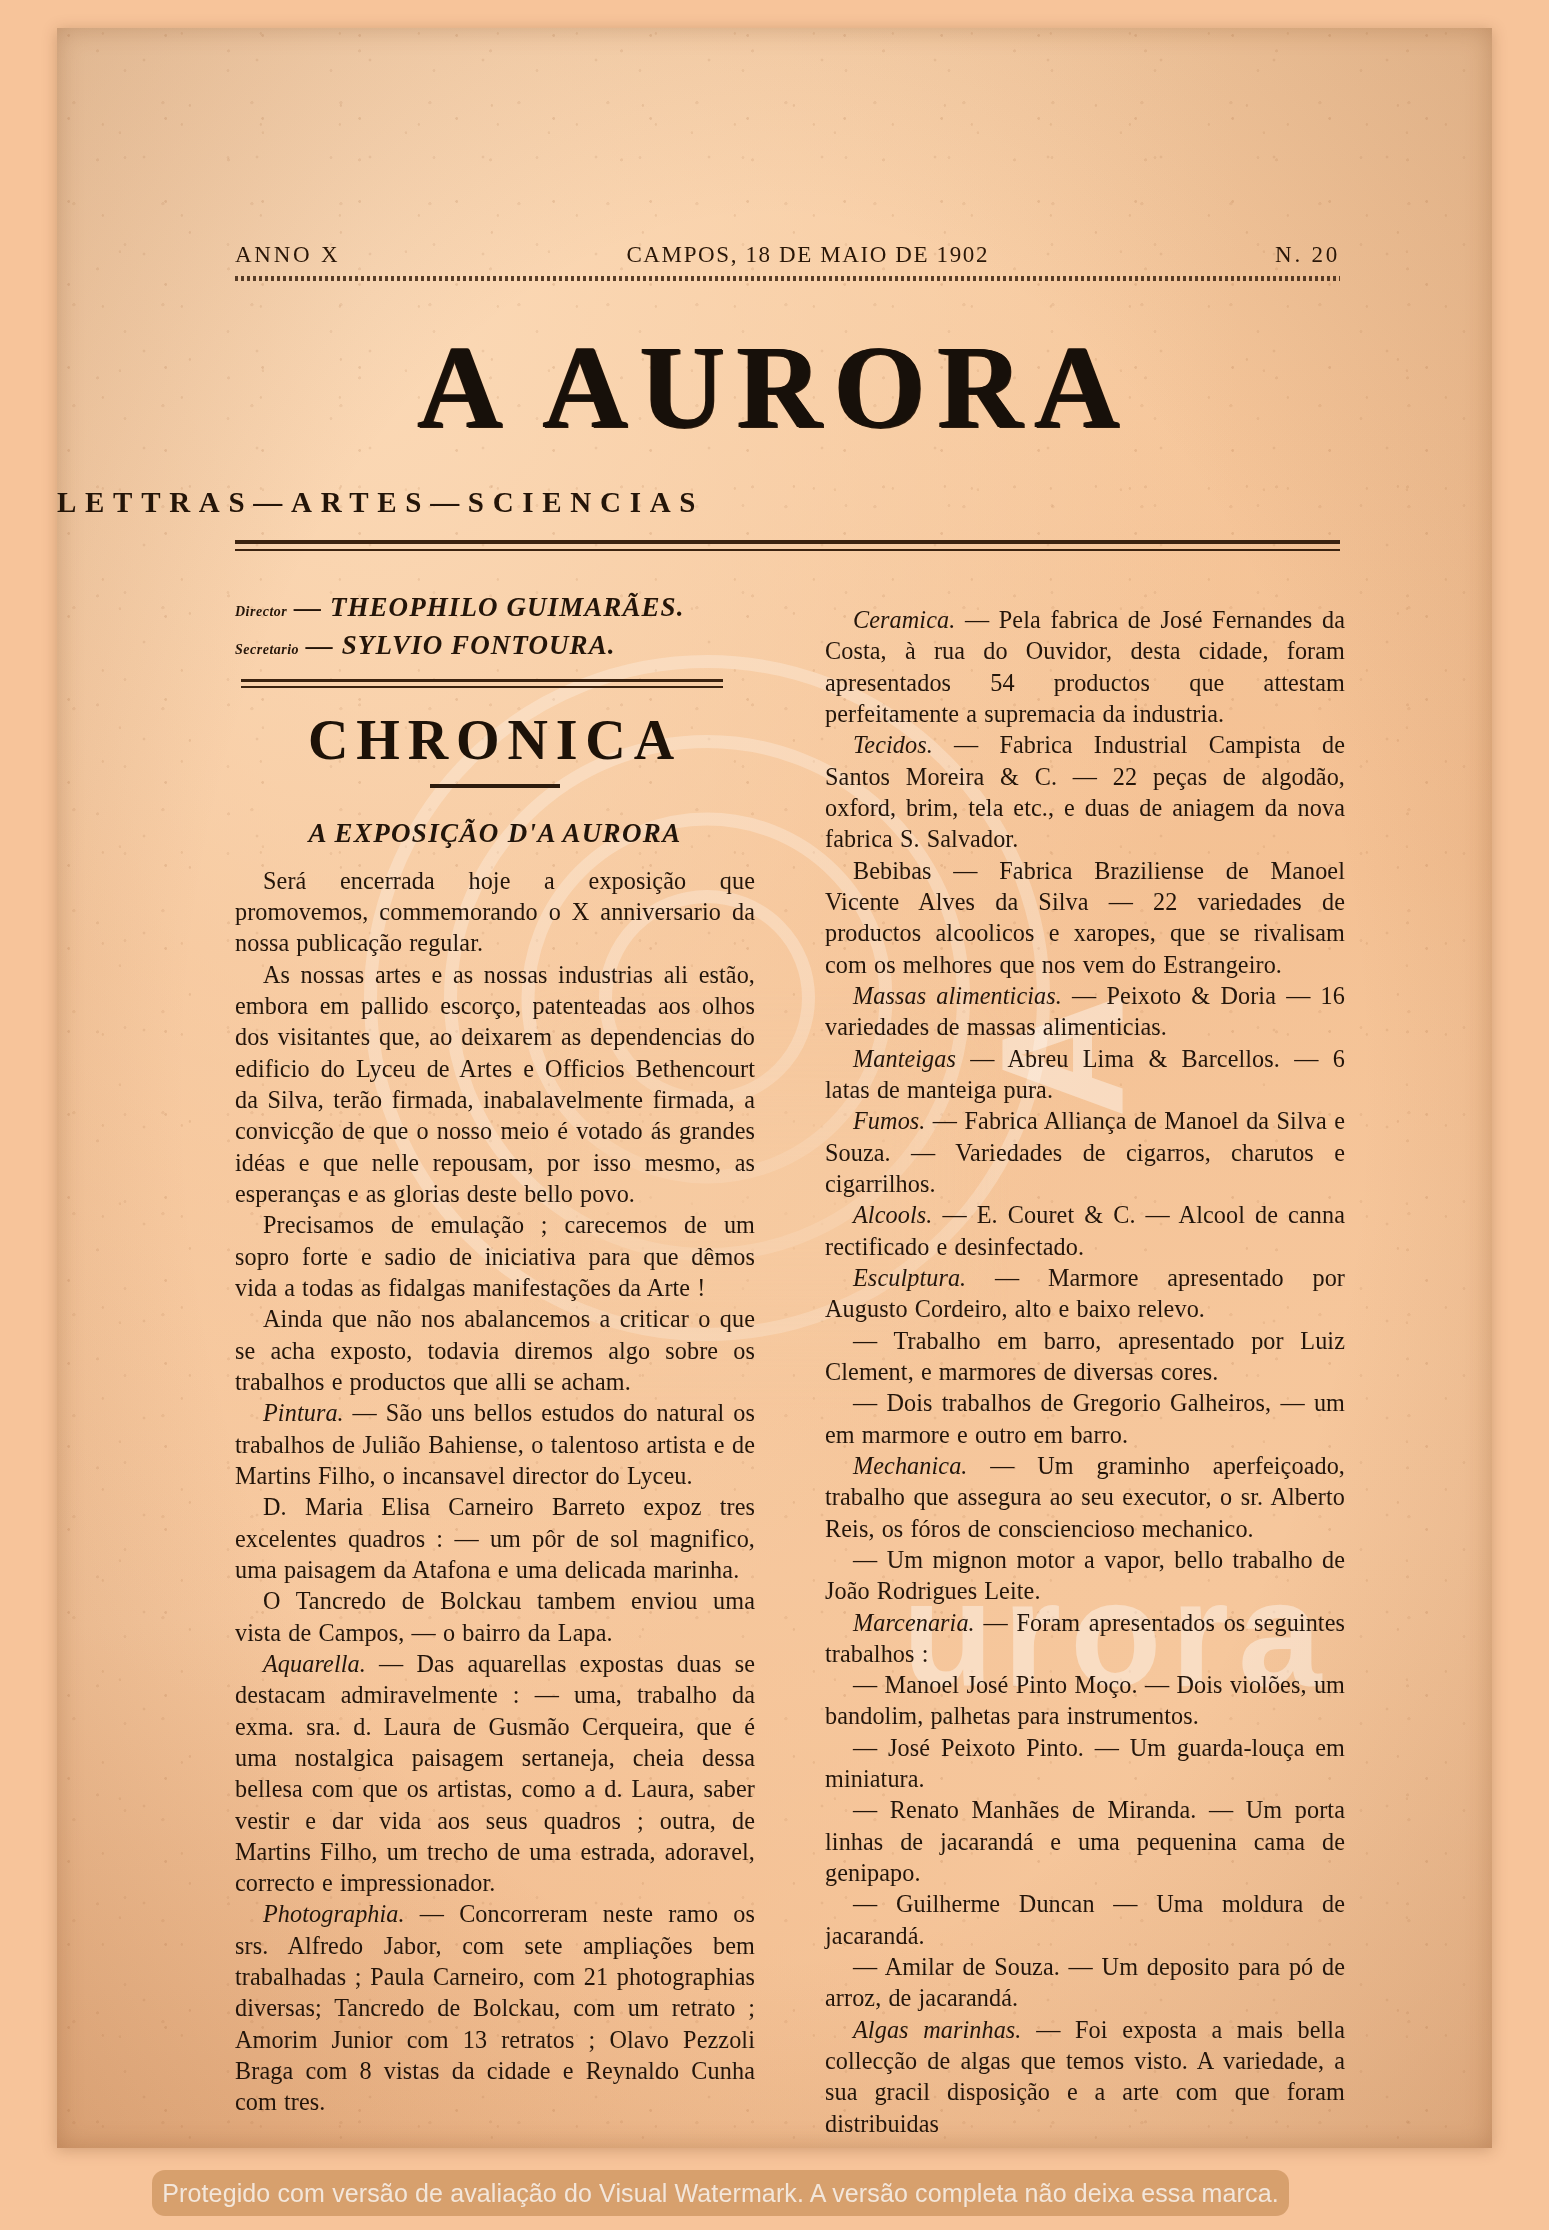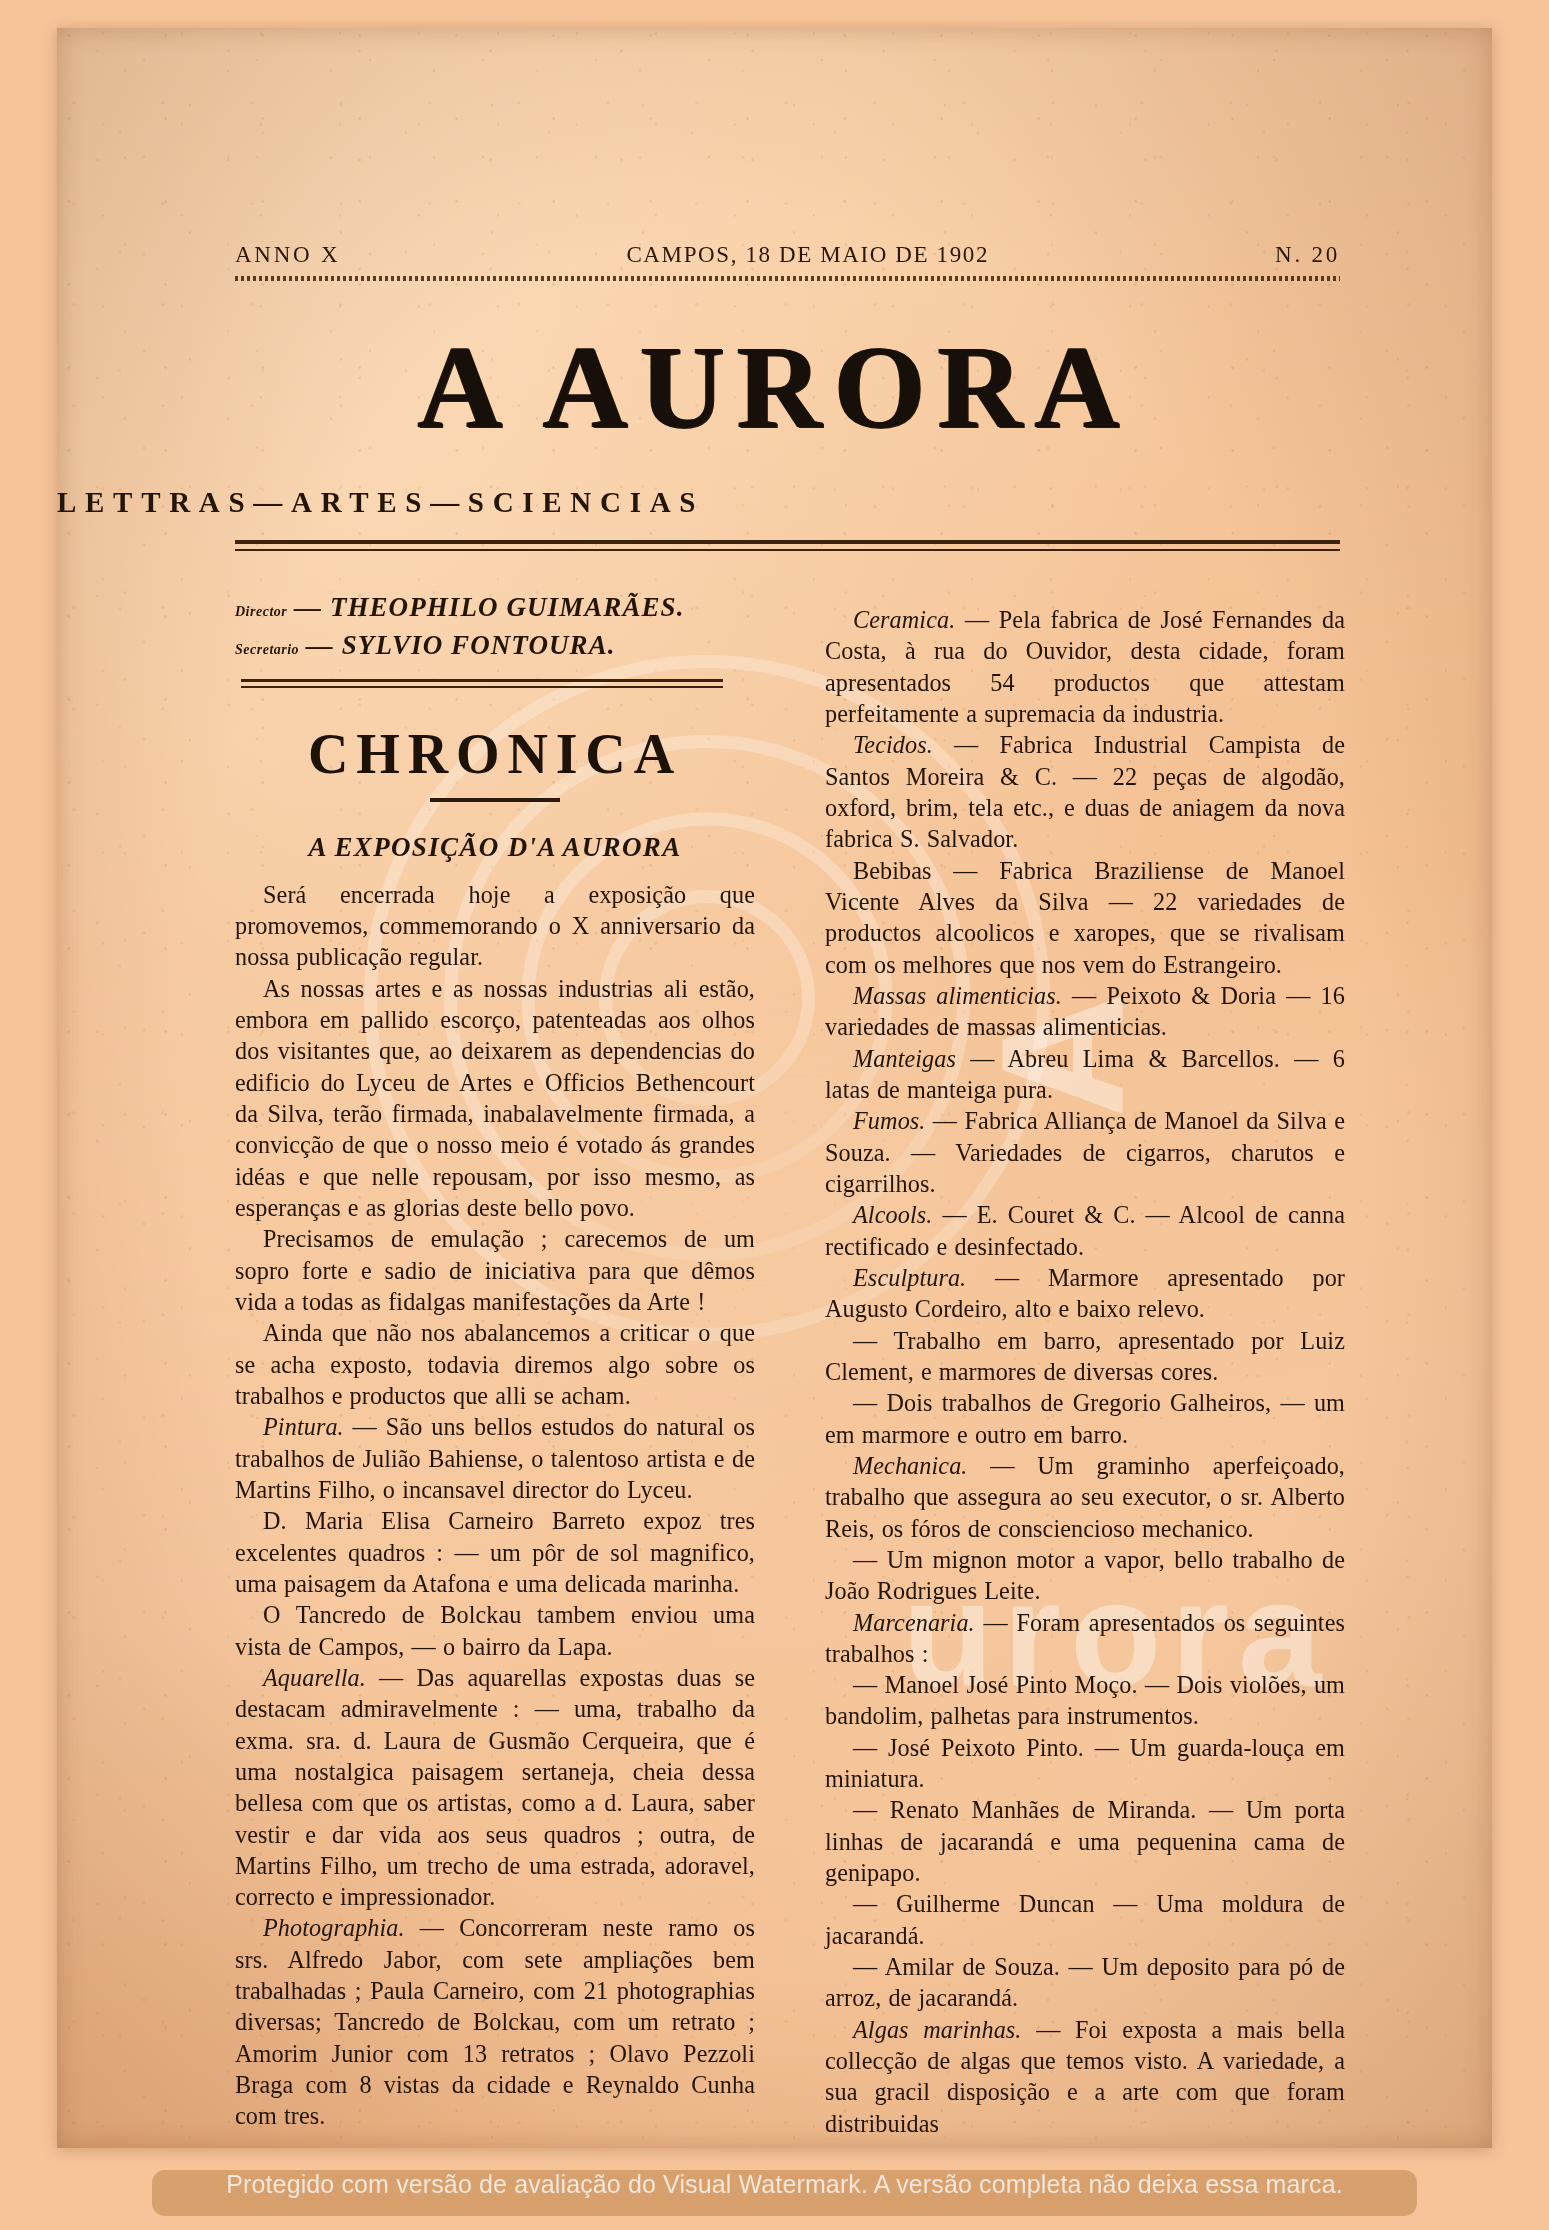--- a/index.html
+++ b/index.html
@@ -118,21 +118,21 @@
     font-style:italic;font-weight:700;color:#241509;
     font-size:25px;line-height:1.42;letter-spacing:.02em;
   }
   .masthead-names .role{font-size:14px;}
   .masthead-names .nm{font-size:27px;letter-spacing:.04em;}
   .rule-double.small{position:static;width:482px;margin:14px 0 0 6px;}
   .rule-double.small b:nth-child(1){height:3px;}
   .rule-double.small b:nth-child(2){height:2px;margin-top:4px;}
 
   .chronica{
-    text-align:center;margin-top:34px;
+    text-align:center;margin-top:20px;
     font-family:"Liberation Serif", serif;
     font-weight:700;font-size:56px;letter-spacing:.14em;color:#1d1208;
   }
   .chronica-rule{
     width:130px;height:4px;background:#2c1b0d;margin:12px auto 0;
   }
   .arttitle{
     text-align:center;margin-top:30px;
     font-family:"Liberation Serif", serif;
     font-style:italic;font-weight:700;font-size:27px;letter-spacing:.05em;color:#22150a;
@@ -144,24 +144,24 @@
     font-size:24.2px;line-height:1.295;color:#23150a;
     text-align:justify;letter-spacing:.004em;
     word-spacing:.04em;
   }
   p.body + p.body{margin-top:0;}
   p.first{margin-top:16px;}
   .it{font-style:italic;}
 
   
   .wmbar{
-    position:absolute;left:152px;bottom:14px;width:1265px;height:46px;
+    position:absolute;left:152px;bottom:14px;width:1137px;height:46px;
     background:rgba(196,137,82,.62);
     border-radius:13px;z-index:9;
-    display:flex;justify-content:center;
+    display:flex;align-items:center;justify-content:center;
   }
   .wmbar span{
     font-family:"Liberation Sans", sans-serif;
     font-size:25px;color:#f3e6da;letter-spacing:.005em;white-space:nowrap;
   }
 </style>
 </head>
 <body>
 
 <div id="scan">

